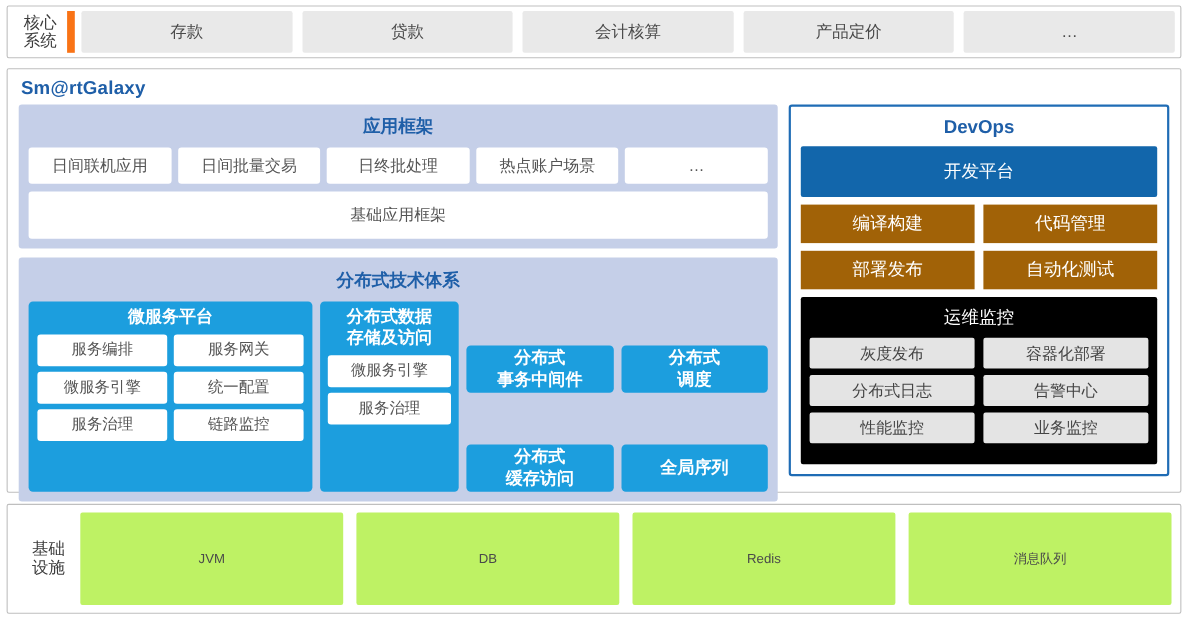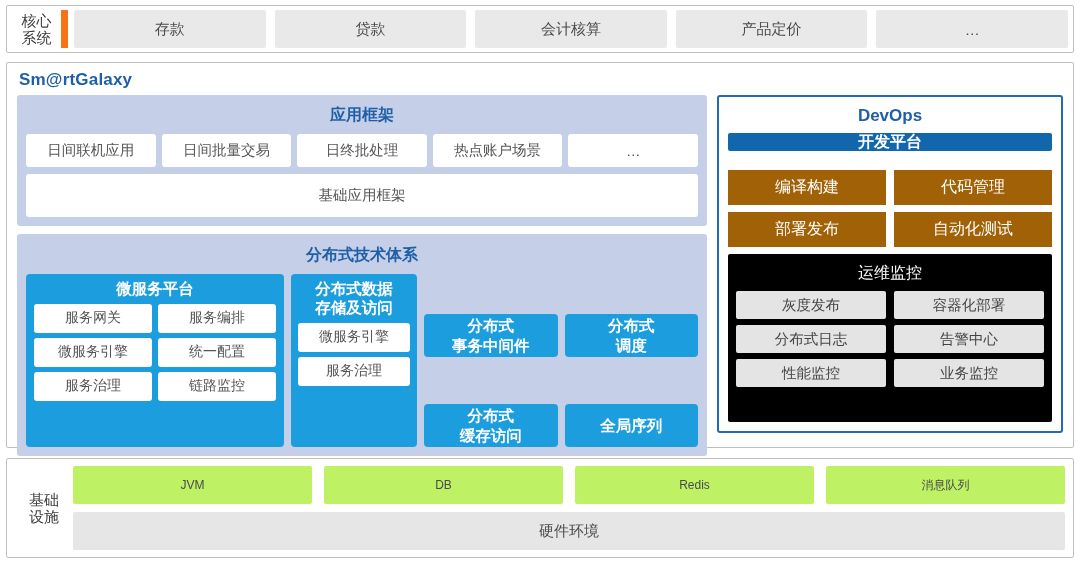--- a/index.html
+++ b/index.html
@@ -140,22 +140,22 @@
     height: 338px;
     padding: 6px 9px 9px 9px;
     display: flex; flex-direction: column;
   }
   .devops-title {
     text-align: center; font-size: 17px; font-weight: bold;
     color: #1f5fa8; margin: 3px 0 7px 0;
   }
   .dv-bar {
     background: #1266ab; color: #fff; border-radius: 2px;
-    height: 18px; display: flex; align-items: center; justify-content: center;
-    font-size: 16px; margin-bottom: 19px; font-weight: bold;
+    height: 46px; display: flex; align-items: center; justify-content: center;
+    font-size: 16px; margin-bottom: 7px;
   }
   .dv-row { display: flex; gap: 8px; margin-bottom: 7px; }
   .dv-cell {
     flex: 1; background: #a16207; color: #fff; border-radius: 0;
     height: 35px; display: flex; align-items: center; justify-content: center;
     font-size: 16px;
   }
   .dv-ops {
     background: #000000; border-radius: 2px;
     padding: 6px 8px 8px 8px; flex: 1;
@@ -235,22 +235,22 @@
         </div>
 
         <div class="dist">
           <div class="dist-title">分布式技术体系</div>
           <div class="dist-cols">
 
             <div class="dist-col-ms">
               <div class="dist-head">微服务平台</div>
               <div class="ms-grid">
                 <div class="ms-grid-row">
+                  <div class="ms-chip">服务编排</div>
                   <div class="ms-chip">服务网关</div>
-                  <div class="ms-chip">服务编排</div>
                 </div>
                 <div class="ms-grid-row">
                   <div class="ms-chip">微服务引擎</div>
                   <div class="ms-chip">统一配置</div>
                 </div>
                 <div class="ms-grid-row">
                   <div class="ms-chip">服务治理</div>
                   <div class="ms-chip">链路监控</div>
                 </div>
               </div>
@@ -342,19 +342,16 @@
       <span>基础</span>
       <span>设施</span>
     </div>
     <div class="infra-body">
       <div class="infra-row">
         <div class="infra-cell">JVM</div>
         <div class="infra-cell">DB</div>
         <div class="infra-cell">Redis</div>
         <div class="infra-cell">消息队列</div>
       </div>
-      <div class="infra-row">
-        <div class="infra-wide">硬件环境</div>
-      </div>
     </div>
   </div>
 
 </div>
 
 </body></html>

